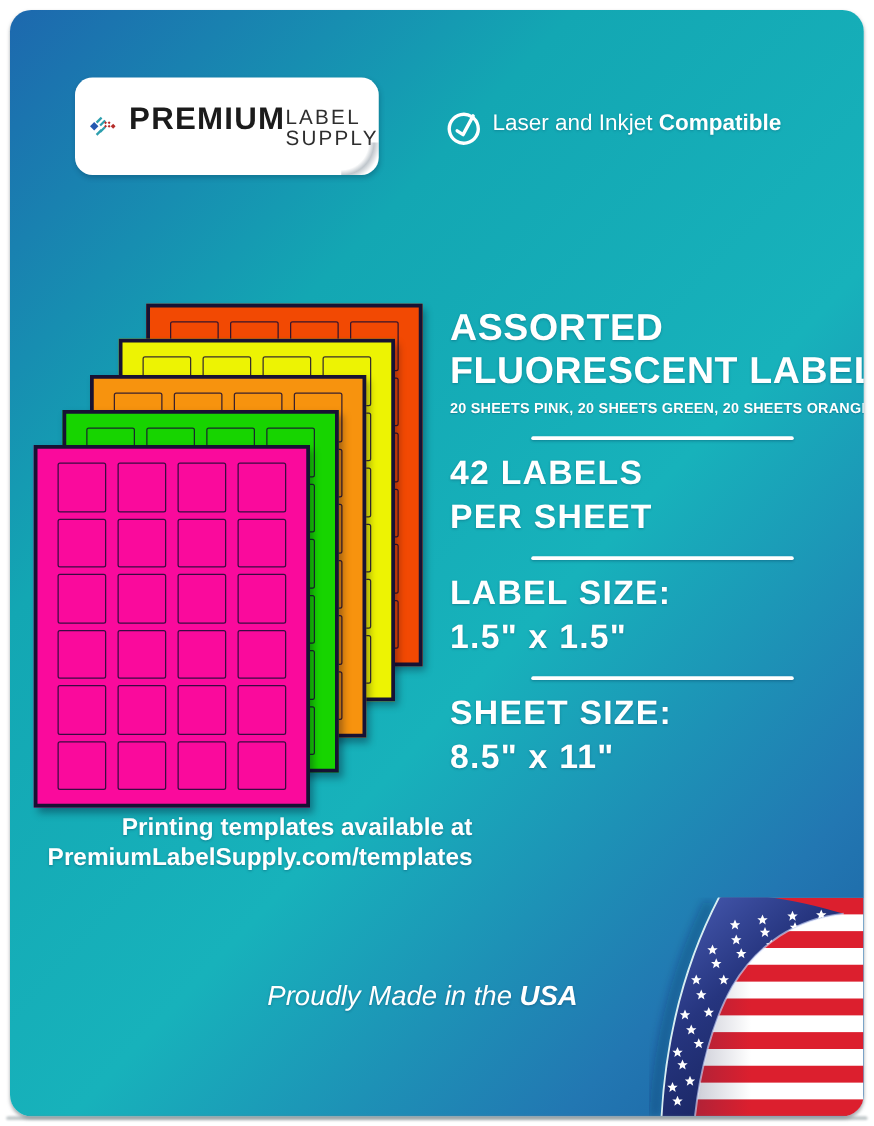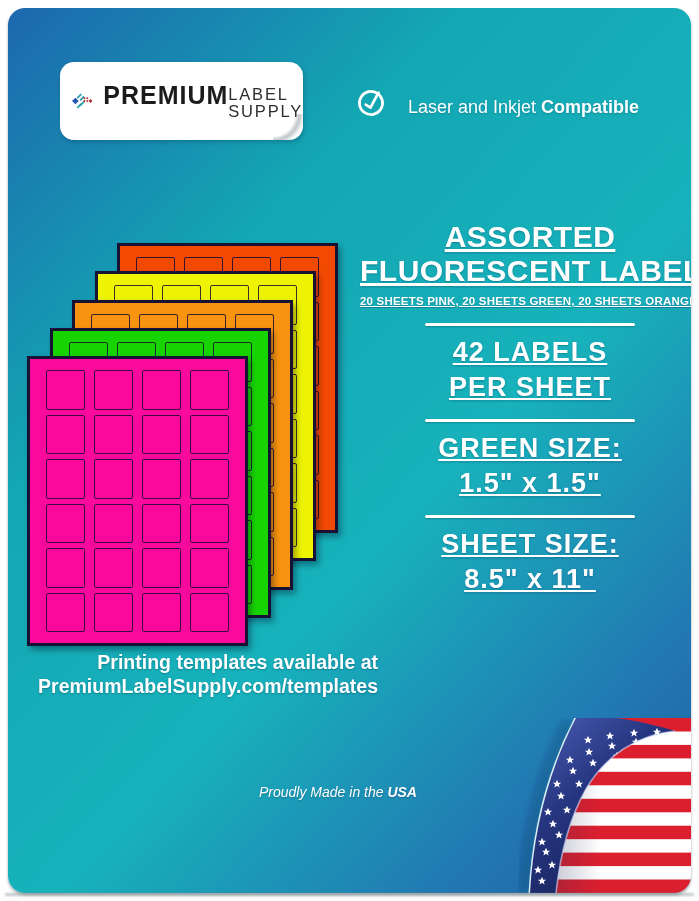--- a/index.html
+++ b/index.html
@@ -25,45 +25,45 @@
     content:"";position:absolute;right:0;bottom:0;width:30px;height:26px;
     border-bottom-right-radius:14px;
     background:radial-gradient(circle at 0% 0%, transparent 55%, rgba(140,152,162,.55) 66%, rgba(255,255,255,0) 80%);
   }
   .logo-text{display:flex;flex-direction:row;line-height:1;}
   .logo-line1{font-size:25px;font-weight:900;color:#1b1b1b;letter-spacing:1px;}
   .logo-line2{font-size:16.5px;font-weight:400;color:#2e2e2e;letter-spacing:1.8px;margin-top:3px;}
   .lg-blue{fill:var(--logo-blue,#2458b0);} .lg-teal{fill:var(--logo-teal,#2d9fae);} .lg-red{fill:var(--logo-red,#b62d2a);}
 
   
-  .compat{position:absolute;left:348px;top:80px;display:flex;align-items:flex-end;gap:22px;color:#fff;}
+  .compat{position:absolute;left:348px;top:80px;display:flex;align-items:flex-start;gap:8px;color:#fff;}
   .compat-text{font-size:18px;font-weight:400;text-shadow:0 1px 2px rgba(0,40,70,.25);}
   .compat-text b{font-weight:800;}
 
   
-  .right-col{position:absolute;left:352px;top:212px;width:340px;text-align:center;color:#fff;text-decoration:underline;}
+  .right-col{position:absolute;left:352px;top:238px;width:340px;color:#fff;}
   .title-line{font-size:30px;line-height:34px;font-weight:800;letter-spacing:.5px;white-space:nowrap;text-shadow:0 1px 2px rgba(0,40,70,.3);}
   .subtitle{margin-top:6px;font-size:11.5px;line-height:15px;font-weight:700;letter-spacing:.2px;white-space:nowrap;text-shadow:0 1px 1px rgba(0,40,70,.3);}
   .divider{width:210px;height:3px;background:#fff;border-radius:2px;margin:14px auto 0;box-shadow:0 1px 2px rgba(0,40,70,.3);}
   .spec{margin-top:9px;}
   .spec-line{font-size:27px;line-height:35px;font-weight:800;letter-spacing:1px;white-space:nowrap;text-shadow:0 1px 2px rgba(0,40,70,.3);}
 
   
   .sheet{
     position:absolute;width:221px;height:290px;box-sizing:border-box;
     border:3px solid #171233;
     display:grid;grid-template-columns:repeat(4,1fr);grid-template-rows:repeat(6,1fr);
     gap:5px 9px;padding:11px 16px;
     box-shadow:3px 4px 6px rgba(0,0,25,.35);
   }
   .label-sq{border:1.5px solid rgba(25,12,50,.85);border-radius:2px;}
 
   
   .templates{position:absolute;left:2px;top:642px;width:368px;text-align:right;color:#fff;font-weight:700;font-size:19.5px;line-height:24px;text-shadow:0 1px 2px rgba(0,40,70,.35);}
-  .made{position:absolute;left:130px;top:776px;width:400px;text-align:center;color:#fff;font-size:14px;font-style:italic;font-weight:500;text-shadow:0 1px 2px rgba(0,30,60,.3);}
+  .made{position:absolute;left:130px;top:776px;width:400px;text-align:center;color:#fff;font-size:22px;font-style:italic;font-weight:500;text-shadow:0 1px 2px rgba(0,30,60,.3);}
   .made b{font-weight:800;}
 
   .flag{position:absolute;right:0;bottom:0;}
   .st-red{fill:var(--flag-red,#dc1f2e);}
 </style>
 </head>
 <body>
 
 <div class="card">
 
@@ -106,21 +106,21 @@
     <div class="title-line">ASSORTED</div>
     <div class="title-line">FLUORESCENT LABELS</div>
     <div class="subtitle">20 SHEETS PINK, 20 SHEETS GREEN, 20 SHEETS ORANGE,</div>
     <div class="divider"></div>
     <div class="spec">
       <div class="spec-line">42 LABELS</div>
       <div class="spec-line">PER SHEET</div>
     </div>
     <div class="divider"></div>
     <div class="spec">
-      <div class="spec-line">GREEN SIZE:</div>
+      <div class="spec-line">LABEL SIZE:</div>
       <div class="spec-line">1.5" x 1.5"</div>
     </div>
     <div class="divider"></div>
     <div class="spec">
       <div class="spec-line">SHEET SIZE:</div>
       <div class="spec-line">8.5" x 11"</div>
     </div>
   </div>
 
   <div id="sheet-stack">

